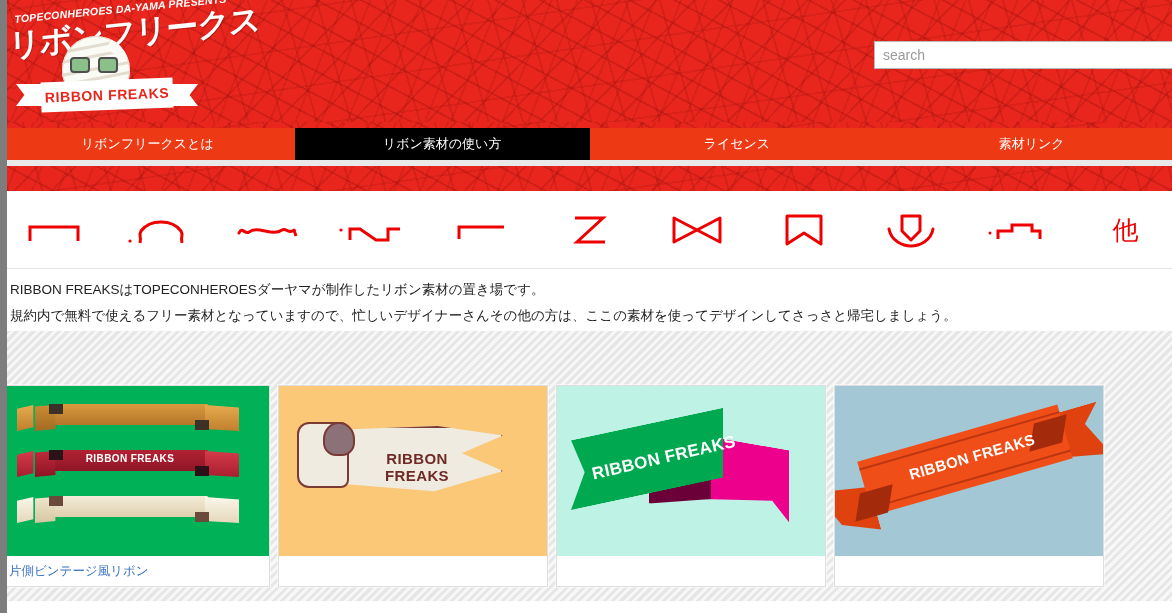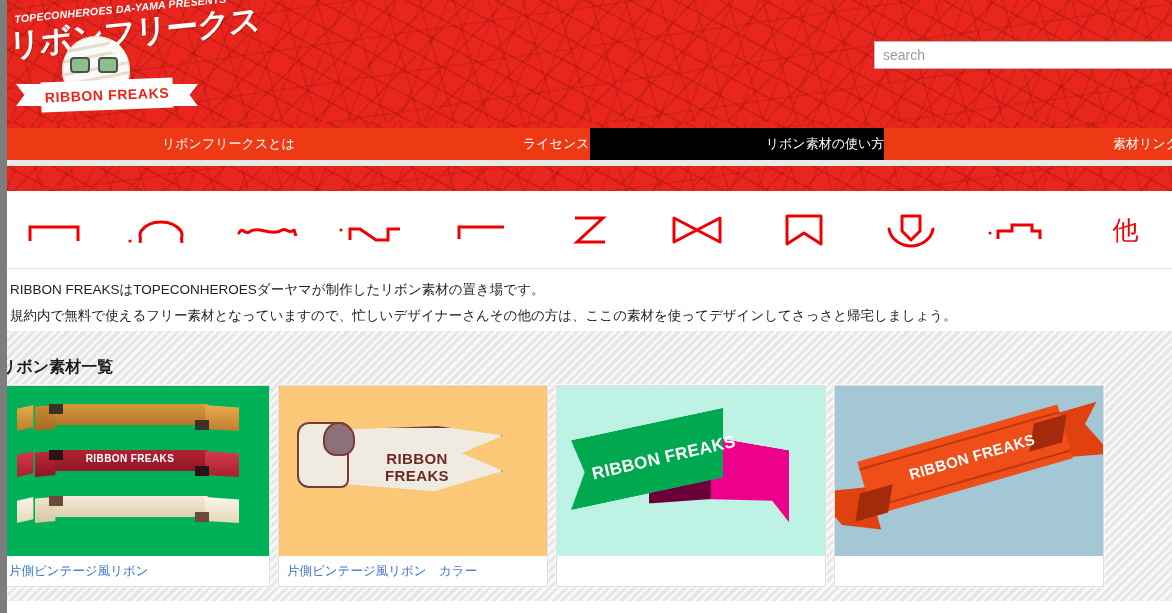--- a/index.html
+++ b/index.html
@@ -163,21 +163,21 @@
   }
   #nav {
     position: absolute; left: -7px; top: 6px;
     width: 1179px; height: 32px;
     display: flex;
   }
   .nav-item {
     flex: 1 1 0;
     height: 32px;
     line-height: 32px;
-    text-align: right;
+    text-align: center;
     color: #ffffff;
     font-size: 13px;
     background: #ee3a14;
     cursor: pointer;
     white-space: nowrap;
     overflow: hidden;
   }
   .nav-item.active { background: #000000; }
   #nav-underline {
     position: absolute; left: -7px; top: 38px;
@@ -418,22 +418,22 @@
       </div>
 
       <div id="search-wrap">
         <input id="search-input" type="text" placeholder="search" style="">
       </div>
     </div>
 
     <div id="navwrap" class="redtex">
       <div id="nav">
         <div class="nav-item">リボンフリークスとは</div>
+        <div class="nav-item active">リボン素材の使い方</div>
         <div class="nav-item">ライセンス</div>
-        <div class="nav-item active">リボン素材の使い方</div>
         <div class="nav-item">素材リンク</div>
       </div>
       <div id="nav-underline"></div>
     </div>
 
     <div id="iconbar">
       <div id="icons">
 
         <div class="icon-cell">
           <span>
@@ -525,21 +525,20 @@
         </div>
       </div>
     </div>
 
     <div id="intro">
       <p>RIBBON FREAKSはTOPECONHEROESダーヤマが制作したリボン素材の置き場です。</p>
       <p>規約内で無料で使えるフリー素材となっていますので、忙しいデザイナーさんその他の方は、ここの素材を使ってデザインしてさっさと帰宅しましょう。</p>
     </div>
 
     <div id="content">
-      <div id="section-title">リボン素材一覧</div>
 
       <div id="cards">
 
         <div class="card">
           <div class="card-thumb" style="background:#00b158">
             <div class="wav" style="left:12px;top:18px;width:240px">
               <div class="bar" style="background:linear-gradient(180deg,#d79a3e,#b5762a)"></div>
               <div class="tl" style="background:linear-gradient(180deg,#e5ab4e,#c07f2d);clip-path:polygon(0 14%,48% 0,48% 86%,0 100%)"></div>
               <div class="tl" style="left:22px;background:linear-gradient(180deg,#c98c33,#a36b22);clip-path:polygon(0 6%,60% 0,60% 92%,0 100%)"></div>
               <div class="tr" style="background:linear-gradient(180deg,#e5ab4e,#c07f2d);clip-path:polygon(0 0,100% 10%,100% 100%,0 92%)"></div>
@@ -566,21 +565,20 @@
           </div>
           <div class="card-cap">片側ビンテージ風リボン</div>
         </div>
 
         <div class="card">
           <div class="card-thumb" style="background:#fbc878">
             <div class="vint-flag"></div>
             <div class="vint-roll"></div>
             <div class="vint-txt">RIBBON FREAKS</div>
           </div>
-          <div class="card-cap">片側ビンテージ風リボン　カラー</div>
         </div>
 
         <div class="card">
           <div class="card-thumb" style="background:#bdf2e4">
             <div class="lr-pink"></div>
             <div class="lr-shadow"></div>
             <div class="lr-green"></div>
             <div class="lr-txt">RIBBON FREAKS</div>
           </div>
         </div>

